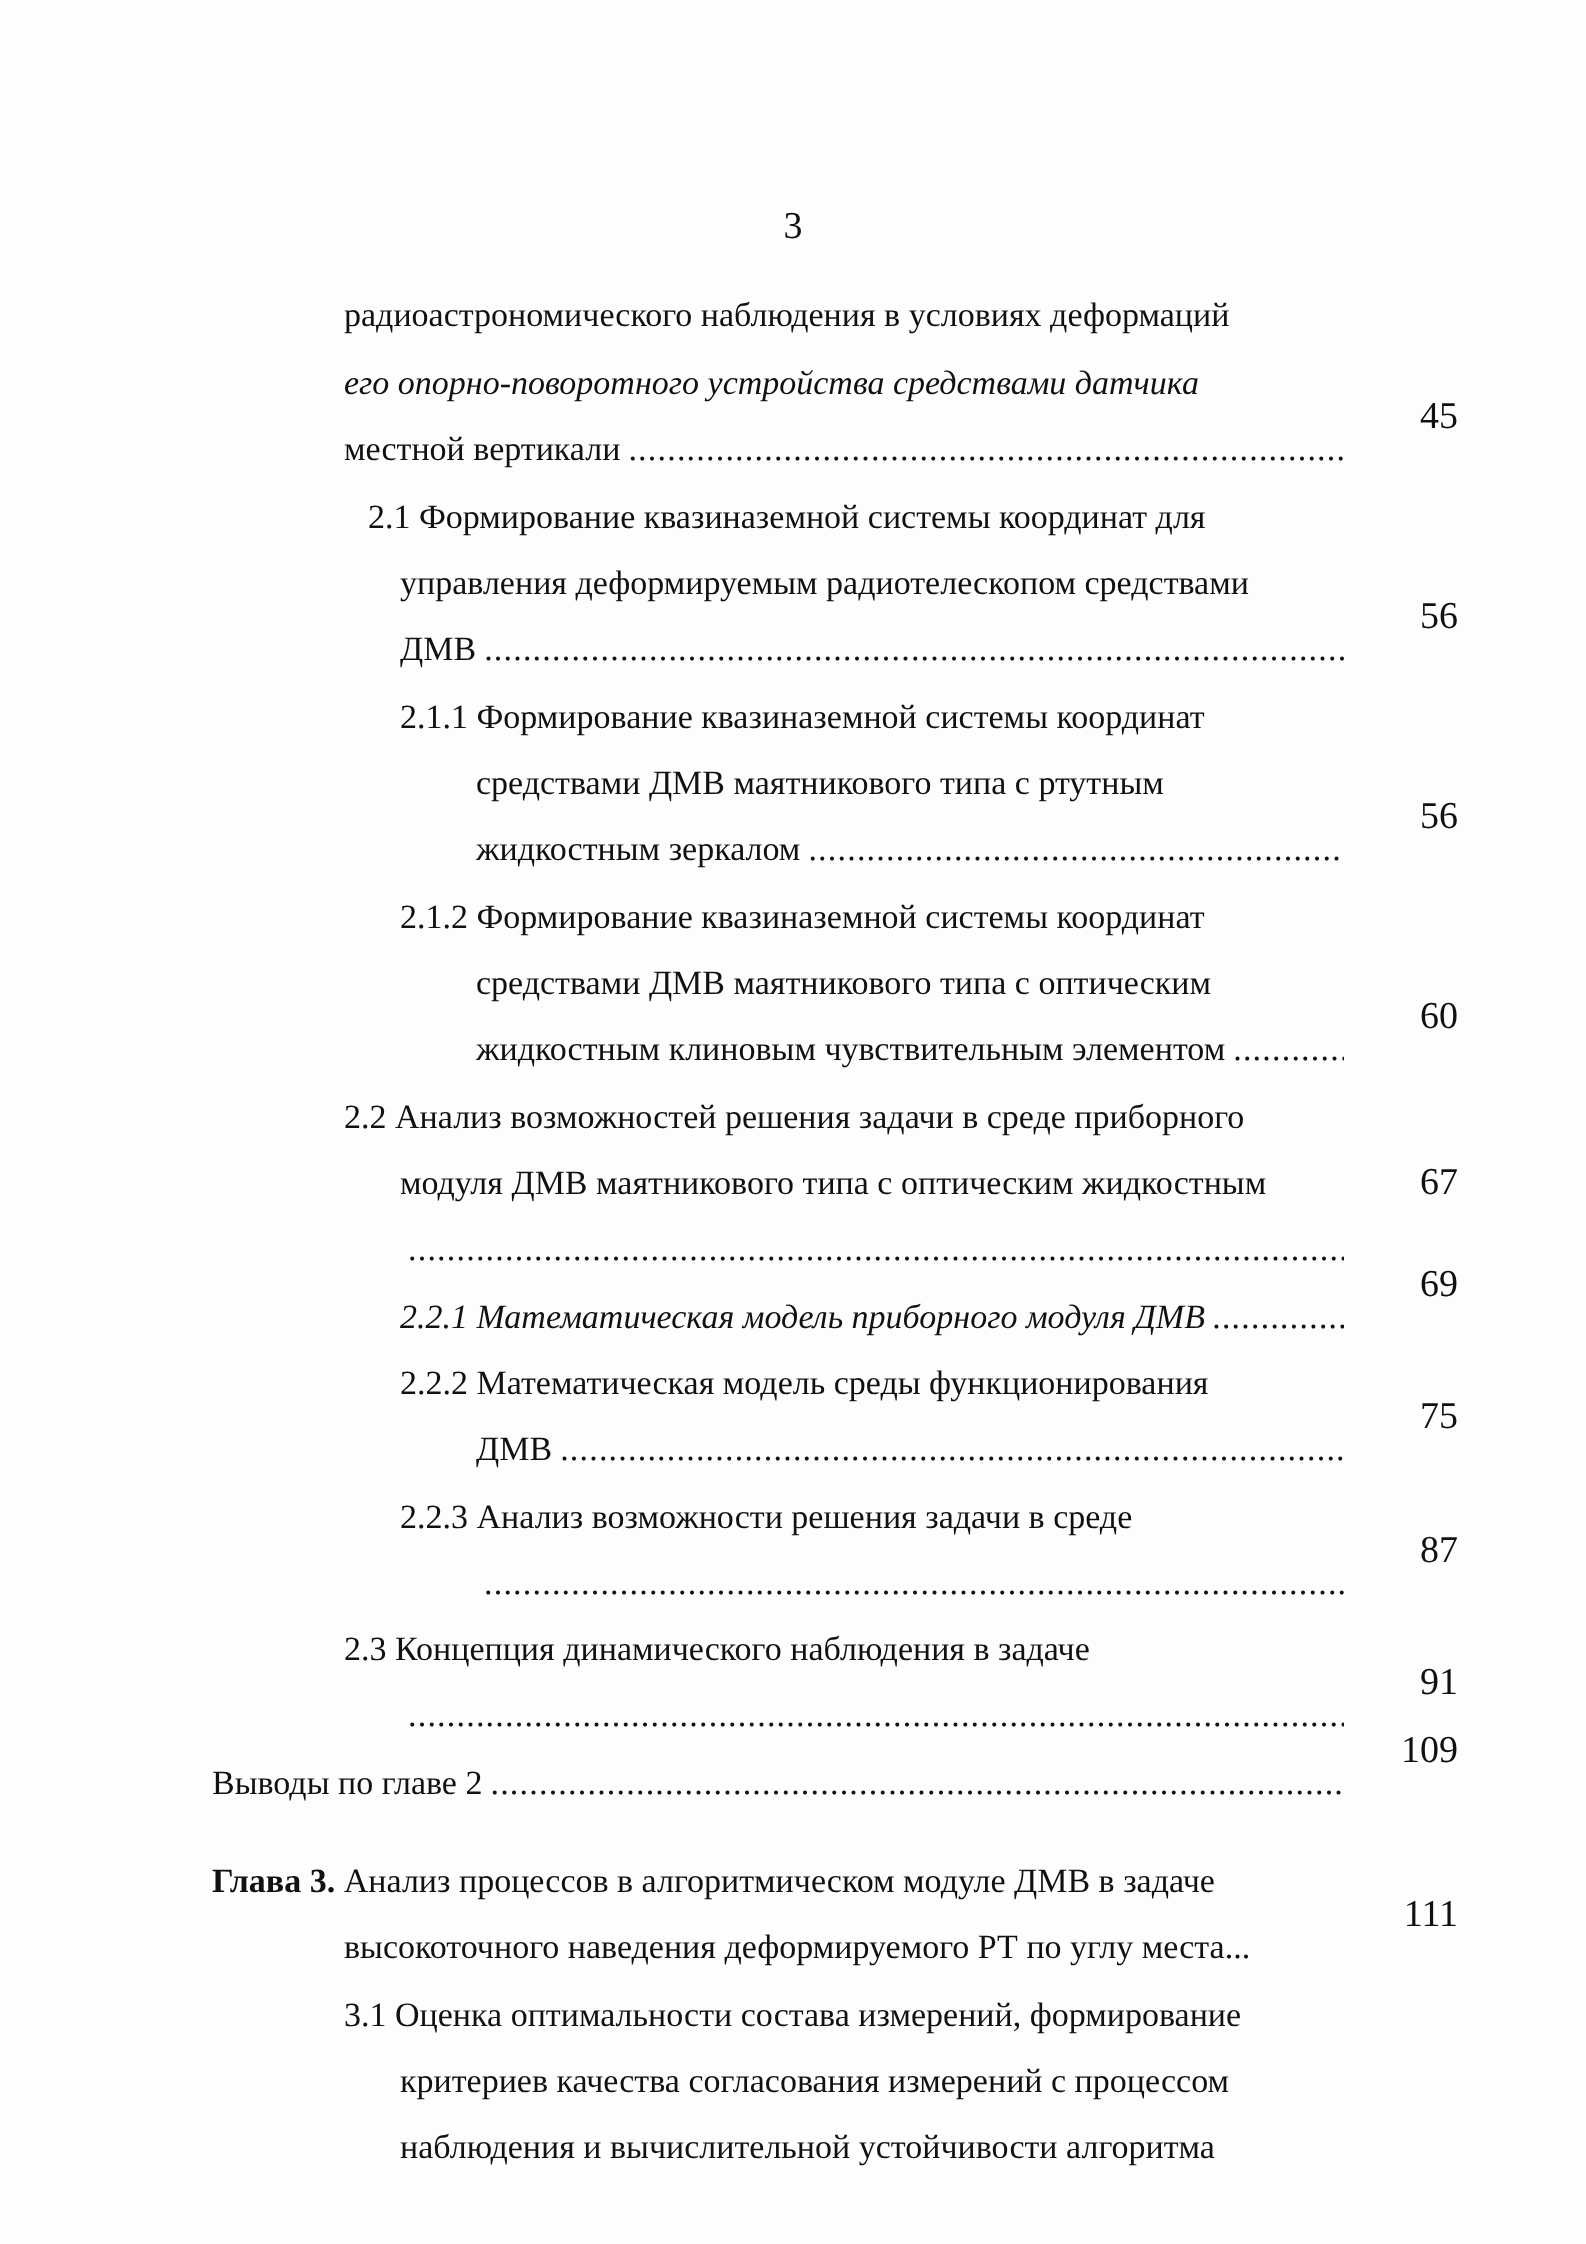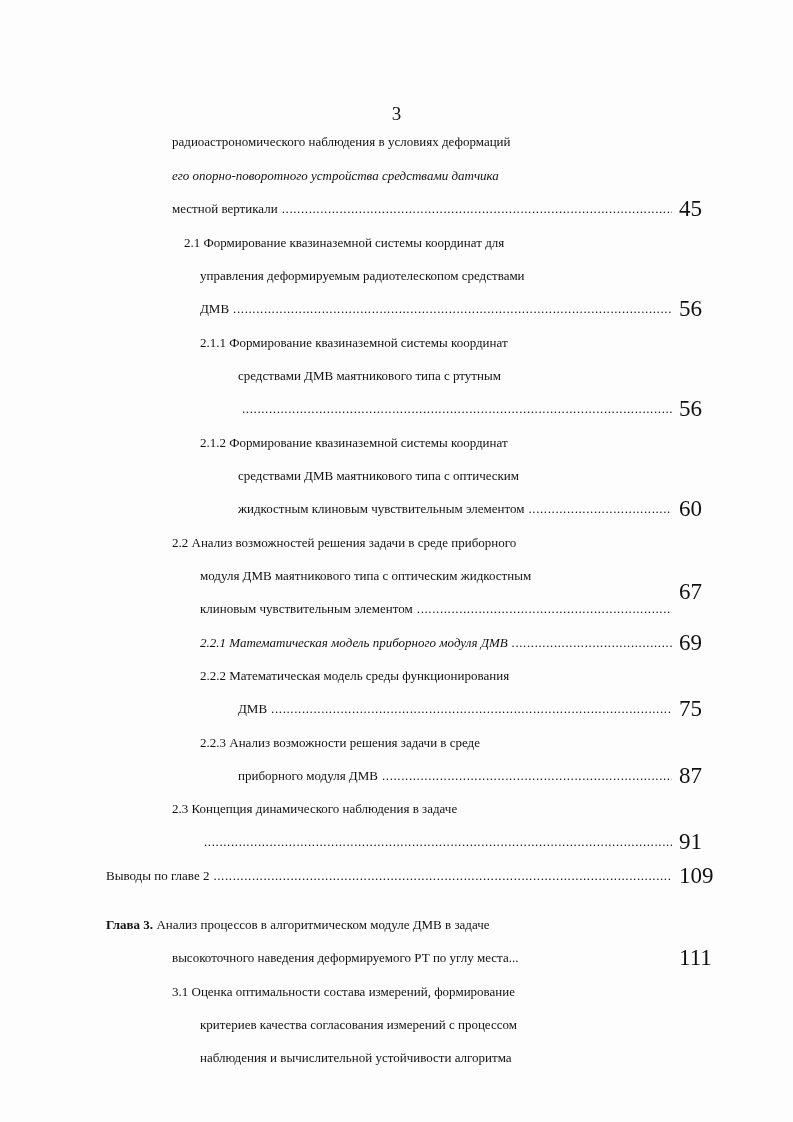--- a/index.html
+++ b/index.html
@@ -14,38 +14,39 @@
   .page {
     position: absolute; left: 0; top: 0; width: 793px; height: 1122px;
     background: #fdfdfd;
   }
   .pagenum {
     position: absolute; top: 103px; left: 0; width: 793px;
     text-align: center; font-size: 19px;
   }
   .line {
     position: absolute;
-    font-size: 13px;
+    font-size: 17px;
     white-space: nowrap;
     line-height: 22px;
     height: 22px;
     display: flex;
     align-items: flex-start;
+    margin-top: 16px;
   }
   .line .txt { flex: 0 0 auto; }
   .line .dots {
     flex: 1 1 auto; overflow: hidden; white-space: nowrap;
     margin-left: 4px;
   }
   .line .dots::after {
     content: "....................................................................................................................................................................................................................................";
     letter-spacing: 0.6px;
   }
   .pg {
-    position: absolute; font-size: 23px; line-height: 22px; 
+    position: absolute; font-size: 19px; line-height: 22px; text-align: right;
     width: 50px; left: 679px;
   }
   .bold { font-weight: normal; }
 </style>
 </head>
 <body>
 
 <div class="page">
   <div class="pagenum">3</div>
   <div id="toc">
@@ -71,20 +72,21 @@
         <span class="dots"></span>
       </div>
       <div class="pg" style="top: 298px;">56</div>
       <div class="line" style="left: 200px; top: 332px; width: 472px;">
         <span class="txt">2.1.1 Формирование квазиназемной системы координат</span>
       </div>
       <div class="line" style="left: 238px; top: 365px; width: 434px;">
         <span class="txt">средствами ДМВ маятникового типа с ртутным</span>
       </div>
       <div class="line" style="left: 238px; top: 398px; width: 434px;">
+        <span class="txt">жидкостным зеркалом</span>
         <span class="dots"></span>
       </div>
       <div class="pg" style="top: 398px;">56</div>
       <div class="line" style="left: 200px; top: 432px; width: 472px;">
         <span class="txt">2.1.2 Формирование квазиназемной системы координат</span>
       </div>
       <div class="line" style="left: 238px; top: 465px; width: 434px;">
         <span class="txt">средствами ДМВ маятникового типа с оптическим</span>
       </div>
       <div class="line" style="left: 238px; top: 498px; width: 434px;">
@@ -92,42 +94,40 @@
         <span class="dots"></span>
       </div>
       <div class="pg" style="top: 498px;">60</div>
       <div class="line" style="left: 172px; top: 532px; width: 500px;">
         <span class="txt">2.2 Анализ возможностей решения задачи в среде приборного</span>
       </div>
       <div class="line" style="left: 200px; top: 565px; width: 480px;">
         <span class="txt">модуля ДМВ маятникового типа с оптическим жидкостным</span>
       </div>
       <div class="line" style="left: 200px; top: 598px; width: 472px;">
-        <span class="txt">клиновым чувствительным элементом</span>
         <span class="dots"></span>
       </div>
       <div class="pg" style="top: 581px;">67</div>
       <div class="line" style="left: 200px; top: 632px; width: 472px; font-style: italic;">
         <span class="txt">2.2.1 Математическая модель приборного модуля ДМВ</span>
         <span class="dots"></span>
       </div>
       <div class="pg" style="top: 632px;">69</div>
       <div class="line" style="left: 200px; top: 665px; width: 472px;">
         <span class="txt">2.2.2 Математическая модель среды функционирования</span>
       </div>
       <div class="line" style="left: 238px; top: 698px; width: 434px;">
         <span class="txt">ДМВ</span>
         <span class="dots"></span>
       </div>
       <div class="pg" style="top: 698px;">75</div>
       <div class="line" style="left: 200px; top: 732px; width: 472px;">
         <span class="txt">2.2.3 Анализ возможности решения задачи в среде</span>
       </div>
       <div class="line" style="left: 238px; top: 765px; width: 434px;">
-        <span class="txt">приборного модуля ДМВ</span>
         <span class="dots"></span>
       </div>
       <div class="pg" style="top: 765px;">87</div>
       <div class="line" style="left: 172px; top: 798px; width: 500px;">
         <span class="txt">2.3 Концепция динамического наблюдения в задаче</span>
       </div>
       <div class="line" style="left: 200px; top: 831px; width: 472px;">
         <span class="dots"></span>
       </div>
       <div class="pg" style="top: 831px;">91</div>

